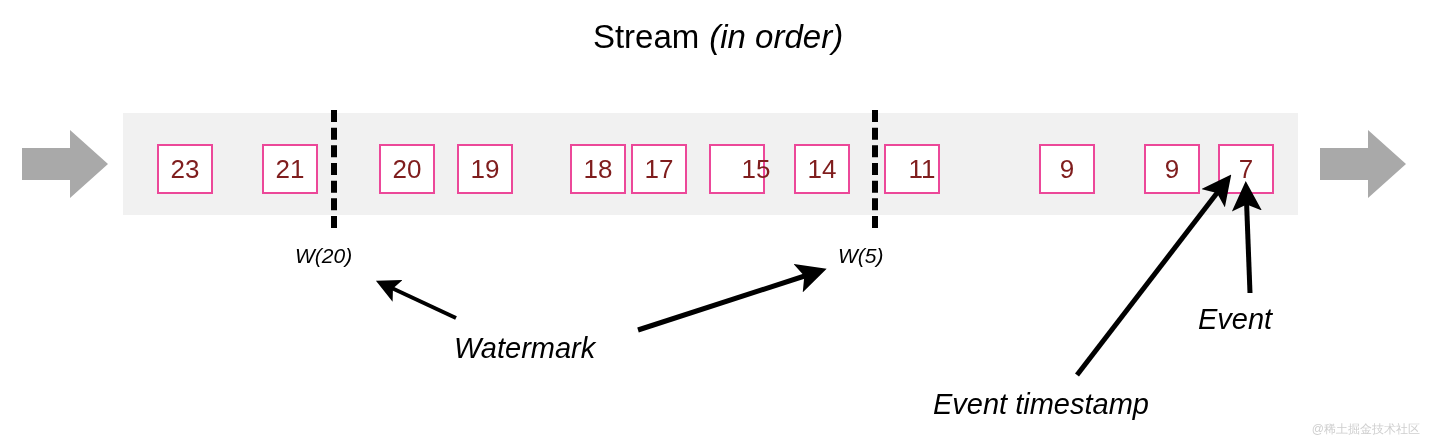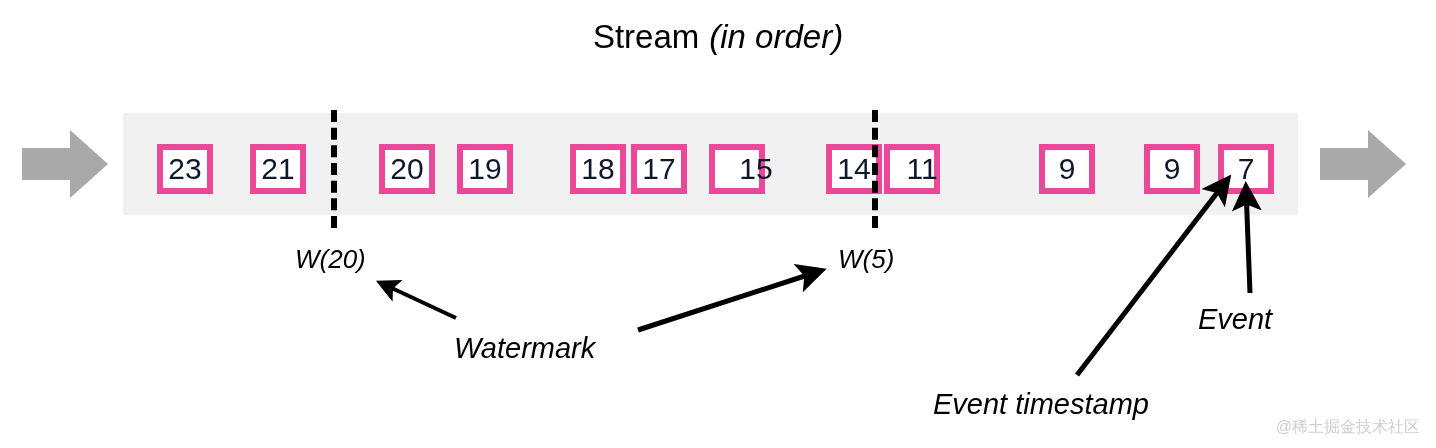--- a/index.html
+++ b/index.html
@@ -51,24 +51,24 @@
   }
   .flow-arrow.left  { left: 22px; }
   .flow-arrow.right { left: 1320px; }
 
   
   .event-box {
     position: absolute;
     width: 56px;
     height: 50px;
     background: #ffffff;
-    border: 6px solid #ec4899;
+    border: 2px solid #ec4899;
     box-sizing: border-box;
-    font-size: 30px;
-    color: #0f172a;
+    font-size: 26px;
+    color: #7f1d1d;
     display: flex;
     align-items: center;
     justify-content: center;
     line-height: 1;
   }
 
   
   .wm-line {
     position: absolute;
     top: 110px;
@@ -77,39 +77,39 @@
     border-left: 6px dashed #000000;
   }
 
   
   .label {
     position: absolute;
     font-style: italic;
     color: #000000;
     white-space: nowrap;
   }
-  .label-wm   { font-size: 26px; }
+  .label-wm   { font-size: 21px; }
   .label-big  { font-size: 29px; }
 
   
   .overlay {
     position: absolute;
     left: 0;
     top: 0;
     width: 1436px;
     height: 448px;
     pointer-events: none;
   }
 
   
   .corner-watermark {
     position: absolute;
     right: 16px;
     bottom: 10px;
-    font-size: 16px;
+    font-size: 12px;
     color: #cfcfcf;
     white-space: nowrap;
   }
 </style>
 </head>
 <body>
 
 <div id="canvas">
 
   <div class="title">
@@ -124,27 +124,27 @@
     </svg>
   </div>
 
   <div class="flow-arrow right">
     <svg width="86" height="68" viewBox="0 0 86 68" xmlns="http://www.w3.org/2000/svg">
       <polygon points="0,18 48,18 48,0 86,34 48,68 48,50 0,50" fill="#a9a9a9"></polygon>
     </svg>
   </div>
 
   <div class="event-box" style="left:157px; top:144px;">23</div>
-  <div class="event-box" style="left:250px; top:144px;">21</div>
+  <div class="event-box" style="left:262px; top:144px;">21</div>
   <div class="event-box" style="left:379px; top:144px;">20</div>
   <div class="event-box" style="left:457px; top:144px;">19</div>
   <div class="event-box" style="left:570px; top:144px;">18</div>
   <div class="event-box" style="left:631px; top:144px;">17</div>
   <div class="event-box" style="left:709px; top:144px;padding-left:38px;">15</div>
-  <div class="event-box" style="left:794px; top:144px;margin-left:32px;">14</div>
+  <div class="event-box" style="left:794px; top:144px;">14</div>
   <div class="event-box" style="left:884px; top:144px;padding-left:20px;">11</div>
   <div class="event-box" style="left:1039px; top:144px;">9</div>
   <div class="event-box" style="left:1144px; top:144px;">9</div>
   <div class="event-box" style="left:1218px; top:144px;">7</div>
 
   <div class="wm-line" style="left:331px;"></div>
   <div class="wm-line" style="left:872px;"></div>
 
   <div class="label label-wm" style="left:295px; top:244px;">W(20)</div>
   <div class="label label-wm" style="left:838px; top:244px;">W(5)</div>

